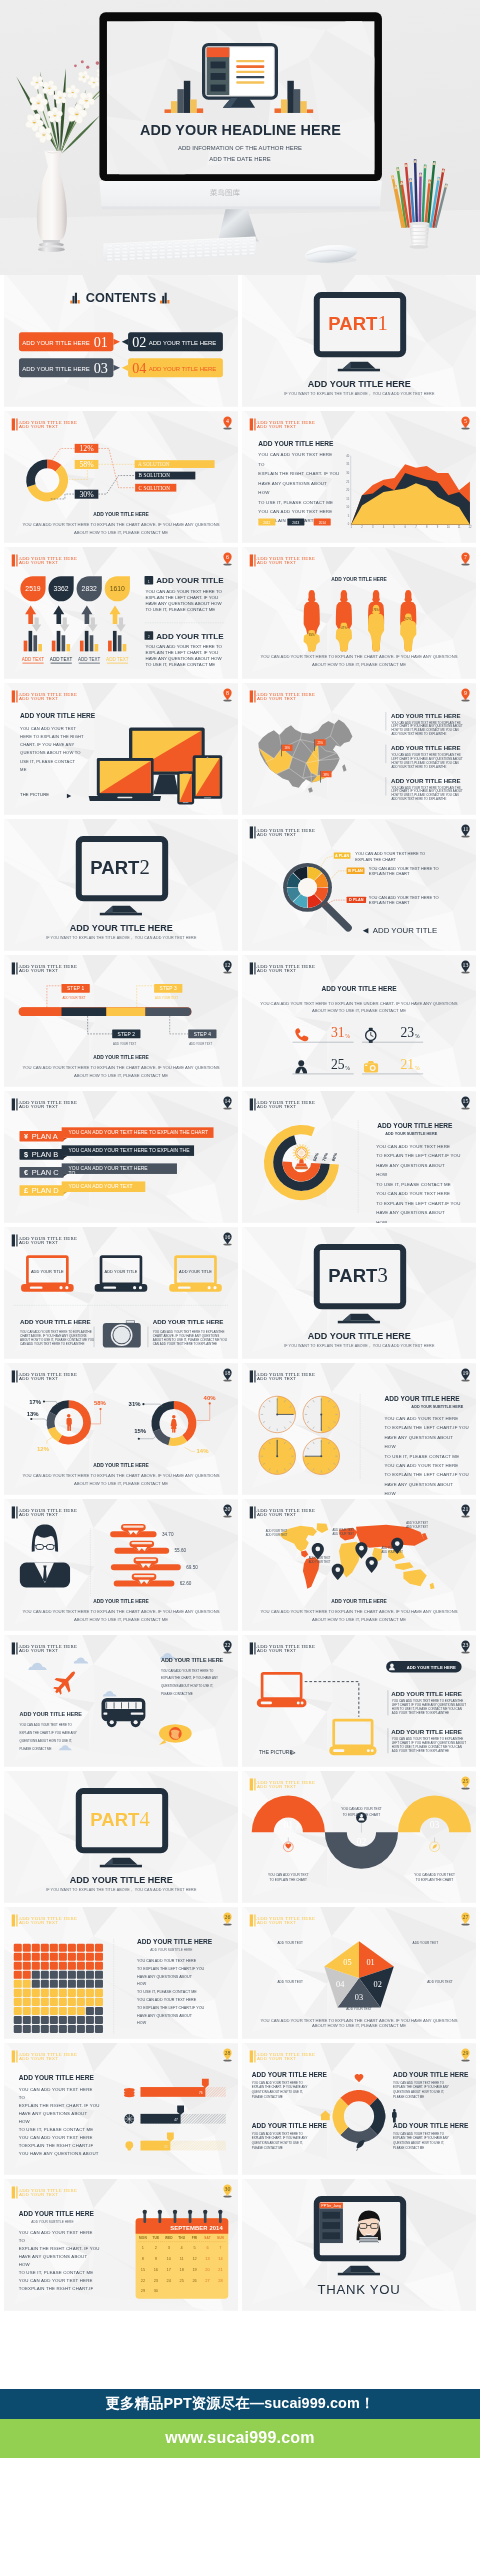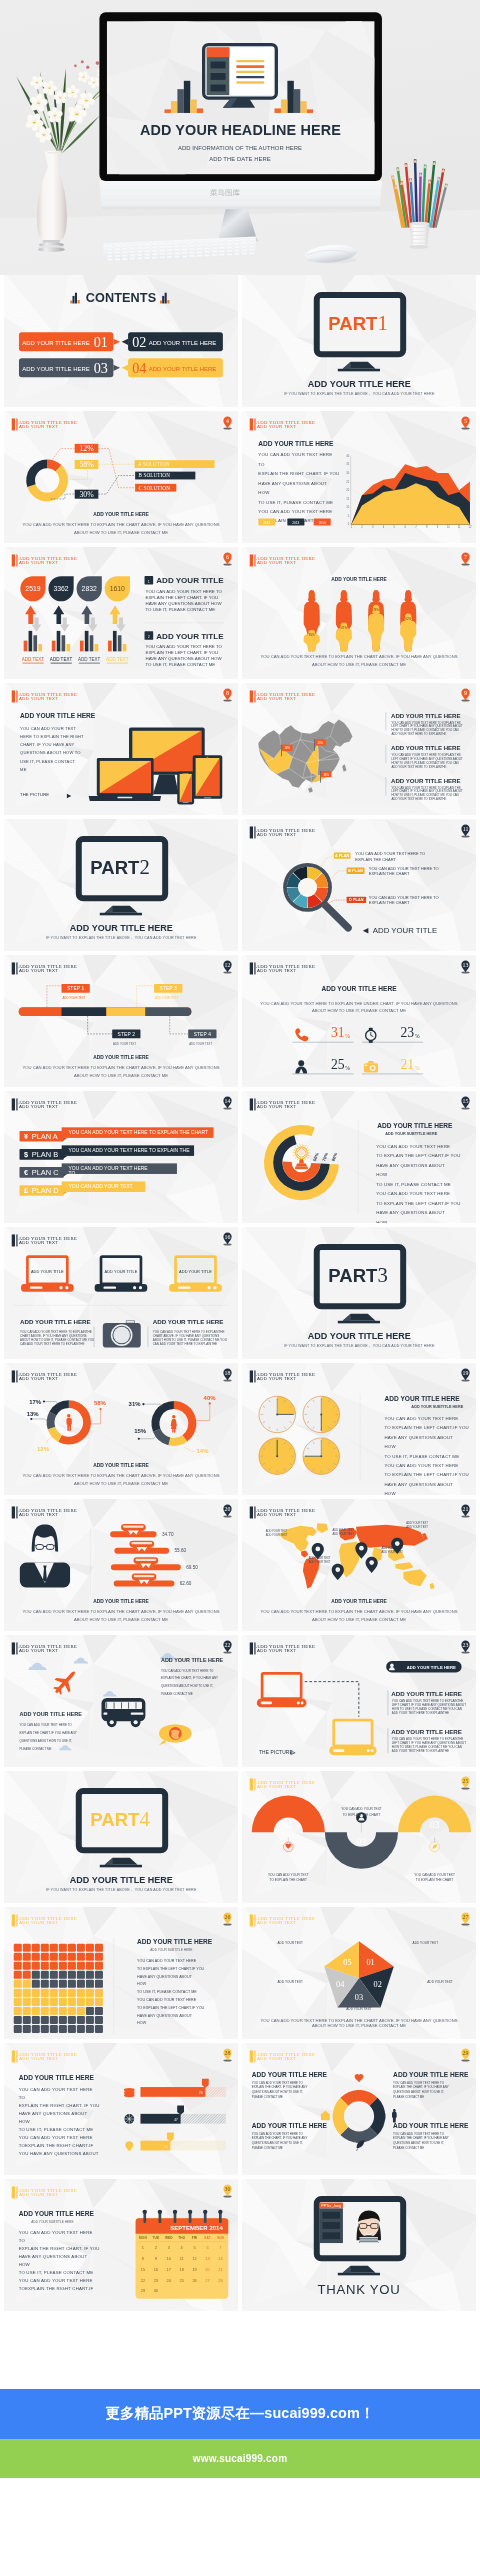--- a/index.html
+++ b/index.html
@@ -6,24 +6,24 @@
 *{box-sizing:border-box;margin:0;padding:0}
 html,body{background:#ffffff}
 body{width:480px;font-family:"Liberation Sans",sans-serif;-webkit-font-smoothing:antialiased}
 .page{width:480px;position:relative;overflow:hidden}
 .hero{width:480px;height:275px;display:block}
 .grid{padding:0 4.1px 0 4.1px;display:grid;grid-template-columns:234px 234px;column-gap:4.1px;row-gap:4px}
 .slide{width:234px;height:132px;display:block;overflow:hidden}
 .slide svg{display:block;width:234px;height:132px}
 .footer{margin-top:4.8px}
 .band{width:480px;display:flex;align-items:center;justify-content:center}
-.band1{height:50px;background:#3b82f6}
+.band1{height:30px;background:#0c4a6e}
 .band2{height:39px;background:#93cf51}
 .band1 .t{font-size:14.4px;font-weight:bold;color:#fff;letter-spacing:0.1px}
-.band2 .t{font-size:10px;font-weight:bold;color:#fff;letter-spacing:0.2px}
+.band2 .t{font-size:16px;font-weight:bold;color:#fff;letter-spacing:0.2px}
 .whitegap{height:73px;background:#fff}
 .whitebot{height:113px;background:#fff}
 
 text{font-family:"Liberation Sans",sans-serif}
 .hdr1{font-family:"Liberation Serif",serif;font-size:19.5px;letter-spacing:1.35px}
 .hdr2{font-size:18px;letter-spacing:1.2px}
 .contents{font-size:52px;font-weight:bold;letter-spacing:0.4px}
 .citem{font-size:24.5px;letter-spacing:0}
 .cnum{font-family:"Liberation Serif",serif;font-size:58px}
 .partword{font-size:76px;font-weight:bold;letter-spacing:0}

